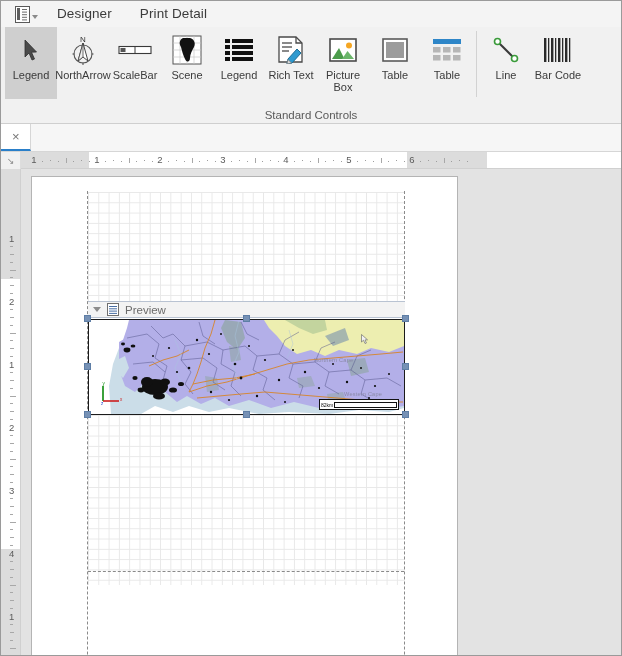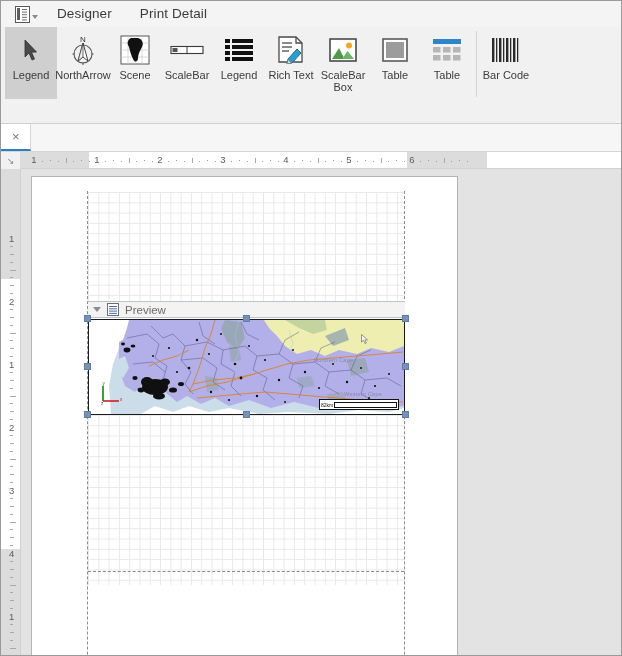--- a/index.html
+++ b/index.html
@@ -243,46 +243,46 @@
             <line x1="15" y1="28.5" x2="15" y2="31" stroke="#555" stroke-width="1.1"></line>
             <line x1="4.5" y1="20" x2="6.5" y2="20" stroke="#555" stroke-width="1.1"></line>
             <line x1="23.5" y1="20" x2="25.5" y2="20" stroke="#555" stroke-width="1.1"></line>
           </svg>
         </div>
         <div class="lbl">NorthArrow</div>
       </div>
 
       <div class="tool">
         <div class="ic">
+          <svg width="34" height="14" viewBox="0 0 34 14">
+            <rect x="1" y="3.5" width="32" height="7" fill="#fff" stroke="#3a3a3a" stroke-width="1.1"></rect>
+            <rect x="2.5" y="5" width="5" height="4" fill="#555"></rect>
+            <line x1="17" y1="3.5" x2="17" y2="10.5" stroke="#3a3a3a" stroke-width="1"></line>
+          </svg>
+        </div>
+        <div class="lbl">ScaleBar</div>
+      </div>
+
+      <div class="tool">
+        <div class="ic">
           <svg width="30" height="30" viewBox="0 0 30 30">
             <rect x="1" y="1" width="28" height="28" fill="#fff" stroke="#555" stroke-width="1"></rect>
             <g stroke="#c9c9c9" stroke-width=".7">
               <line x1="1" y1="8" x2="29" y2="8"></line>
                 <line x1="1" y1="15" x2="29" y2="15"></line>
               <line x1="1" y1="22" x2="29" y2="22"></line>
               <line x1="8" y1="1" x2="8" y2="29"></line>
                 <line x1="15" y1="1" x2="15" y2="29"></line>
               <line x1="22" y1="1" x2="22" y2="29"></line>
             </g>
             <path d="M11 3 C7 5 7 9 9 12 C10 16 11 20 13 24 C15 28 18 27 18 23
                      C18 19 20 16 22 12 C24 8 22 4 18 3 Z" fill="#111"></path>
           </svg>
         </div>
         <div class="lbl">Scene</div>
-      </div>
-
-      <div class="tool">
-        <div class="ic">
-          <svg width="34" height="14" viewBox="0 0 34 14">
-            <rect x="1" y="3.5" width="32" height="7" fill="#fff" stroke="#3a3a3a" stroke-width="1.1"></rect>
-            <rect x="2.5" y="5" width="5" height="4" fill="#555"></rect>
-            <line x1="17" y1="3.5" x2="17" y2="10.5" stroke="#3a3a3a" stroke-width="1"></line>
-          </svg>
-        </div>
-        <div class="lbl">ScaleBar</div>
       </div>
 
       <div class="tool">
         <div class="ic">
           <svg width="28" height="24" viewBox="0 0 28 24">
             <g fill="#111">
               <rect x="0" y="1" width="5" height="4"></rect>
                 <rect x="7" y="1" width="21" height="4"></rect>
               <rect x="0" y="7" width="5" height="4"></rect>
                 <rect x="7" y="7" width="21" height="4"></rect>
@@ -315,21 +315,21 @@
 
       <div class="tool">
         <div class="ic">
           <svg width="28" height="24" viewBox="0 0 28 24">
             <rect x="1" y="1" width="26" height="22" fill="#fff" stroke="#4a4a4a" stroke-width="1.6"></rect>
             <circle cx="20" cy="7.5" r="3" fill="#f5a623"></circle>
             <path d="M3 21 L10 10 L15.5 21 Z" fill="#4b9b4b"></path>
             <path d="M13 21 L18.5 13 L25 21 Z" fill="#6ab56a"></path>
           </svg>
         </div>
-        <div class="lbl">ScaleBar Box</div>
+        <div class="lbl">Picture Box</div>
       </div>
 
       <div class="tool">
         <div class="ic">
           <svg width="26" height="24" viewBox="0 0 26 24">
             <rect x="1" y="1" width="24" height="22" fill="#fff" stroke="#5a5a5a" stroke-width="1.6"></rect>
             <rect x="4" y="4" width="18" height="16" fill="#9c9c9c"></rect>
           </svg>
         </div>
         <div class="lbl">Table</div>
@@ -347,20 +347,30 @@
               <rect x="10" y="16" width="7.5" height="5.5"></rect>
               <rect x="20" y="16" width="7.5" height="5.5"></rect>
             </g>
           </svg>
         </div>
         <div class="lbl">Table</div>
       </div>
 
       <div class="group-sep"></div>
 
+      <div class="tool">
+        <div class="ic">
+          <svg width="26" height="26" viewBox="0 0 26 26">
+            <line x1="5" y1="5" x2="21" y2="21" stroke="#3a3a3a" stroke-width="2"></line>
+            <circle cx="4.5" cy="4.5" r="3" fill="#fff" stroke="#3a9b3a" stroke-width="1.6"></circle>
+            <circle cx="21.5" cy="21.5" r="3" fill="#fff" stroke="#3a9b3a" stroke-width="1.6"></circle>
+          </svg>
+        </div>
+        <div class="lbl">Line</div>
+      </div>
 
 
       <div class="tool">
         <div class="ic">
           <svg width="30" height="24" viewBox="0 0 30 24">
             <g fill="#2a2a2a">
               <rect x="1" y="0" width="2.4" height="24"></rect>
               <rect x="5" y="0" width="1.3" height="24"></rect>
               <rect x="8" y="0" width="2.4" height="24"></rect>
               <rect x="12" y="0" width="1.3" height="24"></rect>
@@ -368,20 +378,21 @@
               <rect x="19" y="0" width="1.3" height="24"></rect>
               <rect x="22" y="0" width="2.4" height="24"></rect>
               <rect x="26" y="0" width="1.3" height="24"></rect>
             </g>
           </svg>
         </div>
         <div class="lbl">Bar Code</div>
       </div>
 
     </div>
+    <div class="ribbon-group-title">Standard Controls</div>
   </div>
 
   <div class="tabstrip">
     <div class="doctab">
       <span class="x">×</span>
     </div>
   </div>
 
   <div class="workarea">
 

